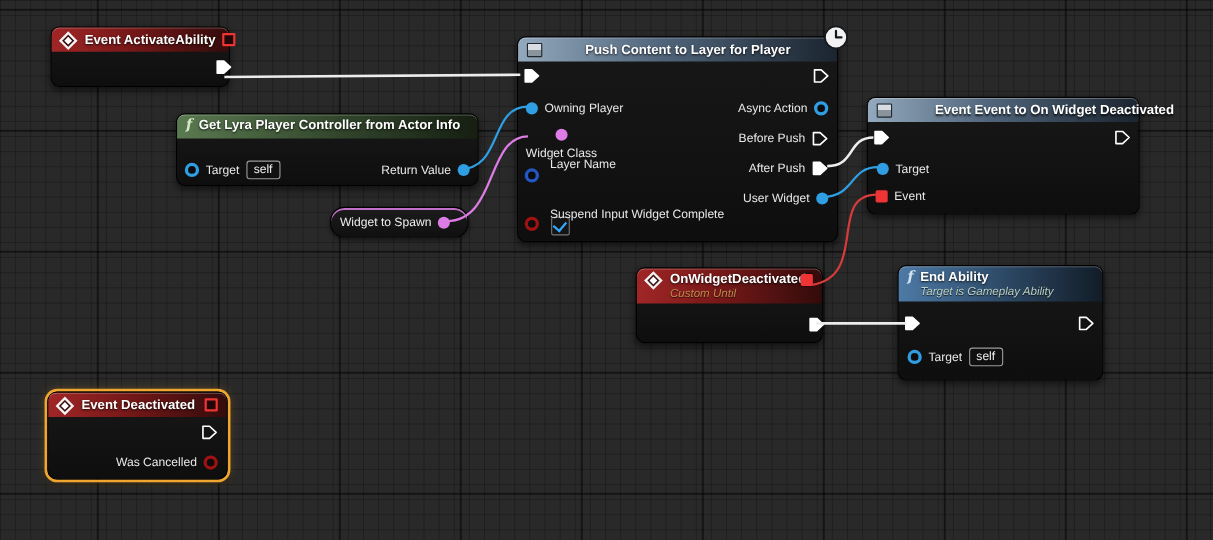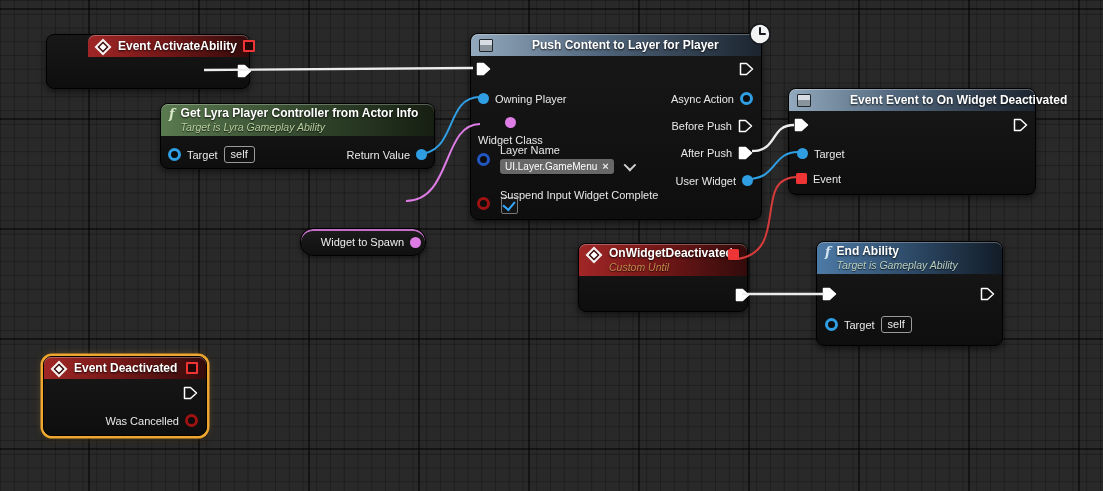--- a/index.html
+++ b/index.html
@@ -61,50 +61,49 @@
   .valbox{display:inline-block;border:1px solid #9a9a9a;background:#101010;color:#eee;font-size:11px;line-height:15px;padding:0 6px;border-radius:3px;}
   .tagpill{display:inline-flex;align-items:center;gap:5px;background:#686868;color:#fff;font-size:10px;line-height:15px;padding:0 5px;border-radius:3px;box-shadow:0 1px 1px rgba(0,0,0,.4);}
   .tagx{font-size:11px;color:#e8e8e8;font-weight:bold;cursor:default;}
   .chev{width:7px;height:7px;border-right:2px solid #cfcfcf;border-bottom:2px solid #cfcfcf;transform:rotate(45deg) translateY(-2px);margin-left:4px;}
   .checkbox{width:15px;height:15px;background:#141414;border:1px solid #777;border-radius:2px;position:relative;}
   .checkbox .check{position:absolute;left:3px;top:1px;width:6px;height:9px;border-right:2.5px solid #35a7ff;border-bottom:2.5px solid #35a7ff;transform:rotate(40deg);}
   .varnode{
     position:absolute;border-radius:13px;border:1px solid #000;
     background:linear-gradient(#1c1c1c,#101010);
     box-shadow:inset 0 2px 0 rgba(221,124,228,.85), 0 2px 5px rgba(0,0,0,.5);
-    display:flex;align-items:center;justify-content:flex-end;gap:6px;
-    font-size:11px;color:#eee;padding:0 8px;z-index:2;margin-top:40px;
+    display:flex;align-items:center;gap:6px;
+    font-size:11px;color:#eee;padding:0 8px;z-index:2;
   }
   .selected{box-shadow:0 0 0 2.5px #efa62f, 0 0 10px rgba(239,166,47,.4), 0 3px 7px rgba(0,0,0,.55);border-radius:9px;}
   #wires{position:absolute;left:0;top:0;width:1103px;height:491px;z-index:4;pointer-events:none;}
   .clockbadge{position:absolute;right:-11px;top:-12px;z-index:5;}
   .layer-label{position:absolute;font-size:11px;color:#e8e8e8;z-index:3;white-space:nowrap;}
 </style>
 </head>
 <body>
 
 <div id="canvas">
 
-  <div class="node" style="left:46px;top:34px;width:161px;height:53px;padding-left:41px;">
+  <div class="node" style="left:46px;top:24px;width:161px;height:53px;">
     <div class="hdr hdr-red">
       <span class="ic-diamond"></span>
       <span class="title">Event ActivateAbility</span>
       <span class="sqh"></span>
     </div>
     <svg class="pin-exec" style="right:-3px;top:29px;" width="15" height="14" viewBox="0 0 15 14">
         <path d="M1.5 1.5h6l6 5.5-6 5.5h-6z" fill="#fff" stroke="#fff" stroke-width="1.5" stroke-linejoin="round"></path>
       </svg>
   </div>
 
   <div class="node" style="left:160px;top:103px;width:273px;height:64px;">
     <div class="hdr hdr-green hdr2">
       <span class="ic-f green">f</span>
       <div class="hcol">
         <span class="title">Get Lyra Player Controller from Actor Info</span>
-        <span class="subtitle sub-green">Target is Lyra Gameplay Ability</span>
       </div>
     </div>
     <div class="prow" style="left:7px;top:42px;">
       <span class="pc pc-hollow-blue"></span>
       <span>Target</span>
       <span class="valbox">self</span>
     </div>
     <div class="prow" style="right:7px;top:42px;">
       <span>Return Value</span>
       <span class="pc pc-filled-blue"></span>
@@ -144,27 +143,20 @@
       <span>Widget Class</span>
     </div>
     <div class="prow" style="right:8px;top:83px;">
       <span>Before Push</span>
       <svg width="15" height="14" viewBox="0 0 15 14">
           <path d="M1.5 1.5h6l6 5.5-6 5.5h-6z" fill="none" stroke="#fff" stroke-width="1.5" stroke-linejoin="round"></path>
         </svg>
     </div>
     <span class="layer-label" style="left:29px;top:110px;">Layer Name</span>
     <span class="pc pc-hollow-navy" style="position:absolute;left:6px;top:119px;z-index:3;"></span>
-    <div class="prow" style="left:29px;top:124px;">
-      <span class="tagpill">
-        <span>UI.Layer.GameMenu</span>
-        <span class="tagx">×</span>
-      </span>
-      <span class="chev"></span>
-    </div>
     <div class="prow" style="right:8px;top:110px;">
       <span>After Push</span>
       <svg width="15" height="14" viewBox="0 0 15 14">
           <path d="M1.5 1.5h6l6 5.5-6 5.5h-6z" fill="#fff" stroke="#fff" stroke-width="1.5" stroke-linejoin="round"></path>
         </svg>
     </div>
     <div class="prow" style="right:8px;top:138px;">
       <span>User Widget</span>
       <span class="pc pc-filled-blue"></span>
     </div>

